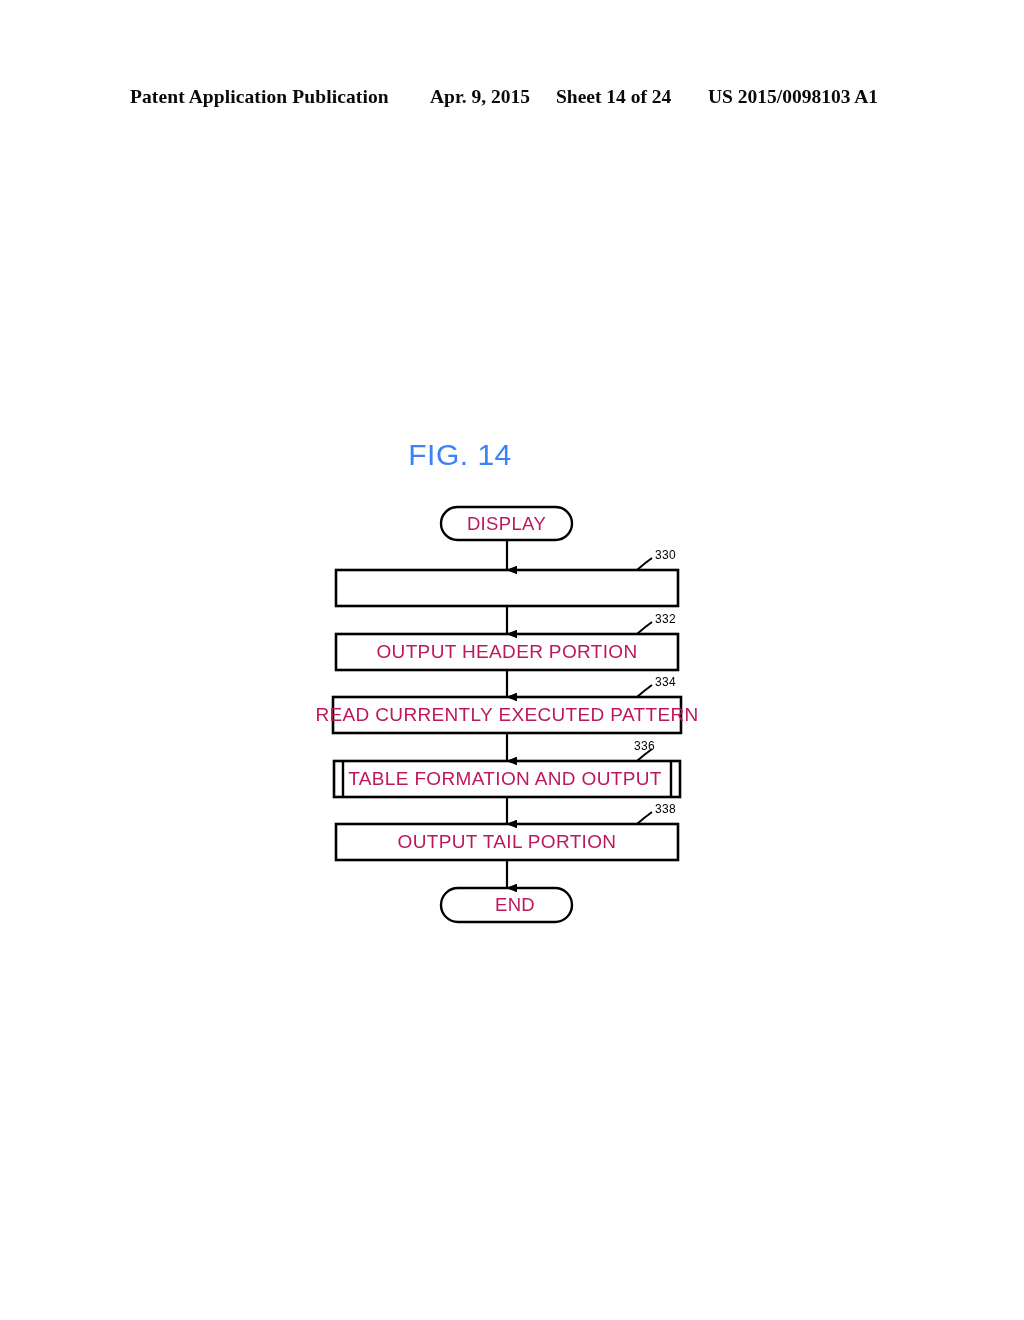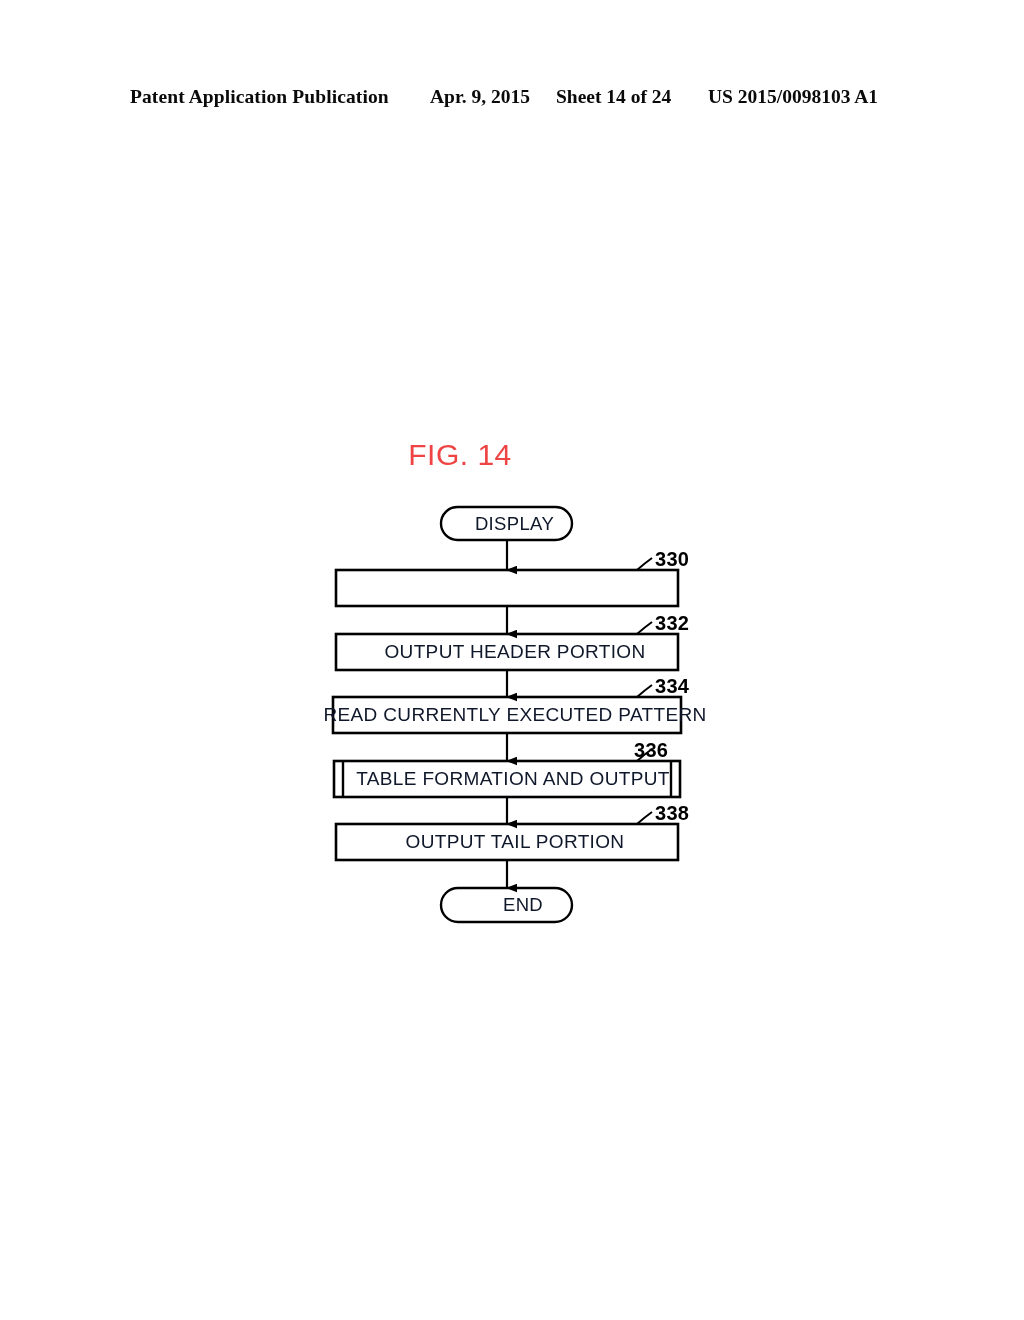--- a/index.html
+++ b/index.html
@@ -38,21 +38,21 @@
 
   
   .fig-title {
     position: absolute;
     left: 0;
     top: 438px;
     width: 920px;
     text-align: center;
     font-size: 30px;
     letter-spacing: 0.5px;
-    color: #ef4444;
+    color: #3b82f6;
   }
   .fig-title .fig-label { display: inline-block; }
 
   
   .flowchart {
     position: absolute;
     left: 0;
     top: 0;
     width: 1024px;
     height: 1320px;
@@ -65,36 +65,34 @@
     height: 1320px;
     overflow: visible;
   }
 
   
   .node-text {
     position: absolute;
     text-align: center;
     font-size: 19px;
     letter-spacing: 0.35px;
-    color: #0f172a;
+    color: #be185d;
     white-space: nowrap;
     display: flex;
     align-items: center;
     justify-content: center;
-    margin-left: 8px;
   }
   .term-text { font-size: 18.5px; }
 
   .ref-num {
     position: absolute;
-    font-size: 20px;
+    font-size: 12px;
     letter-spacing: 0.3px;
     color: #000000;
     white-space: nowrap;
-    font-weight: bold;
   }
 </style>
 </head>
 <body>
 
 <div class="page-header">
   <span class="hdr-pub">Patent Application Publication</span>
   <span class="hdr-date">Apr. 9, 2015</span>
   <span class="hdr-sheet">Sheet 14 of 24</span>
   <span class="hdr-num">US 2015/0098103 A1</span>

